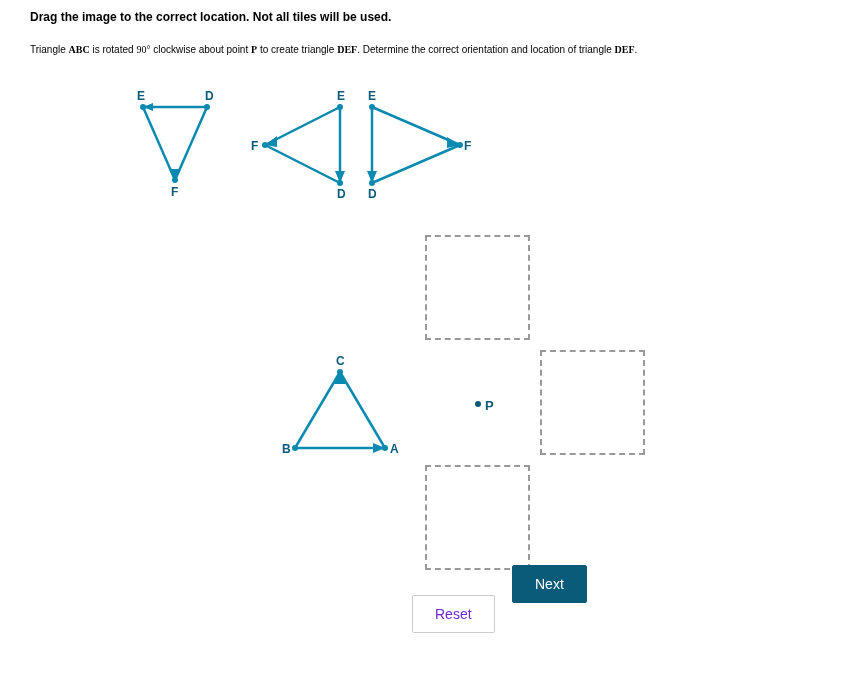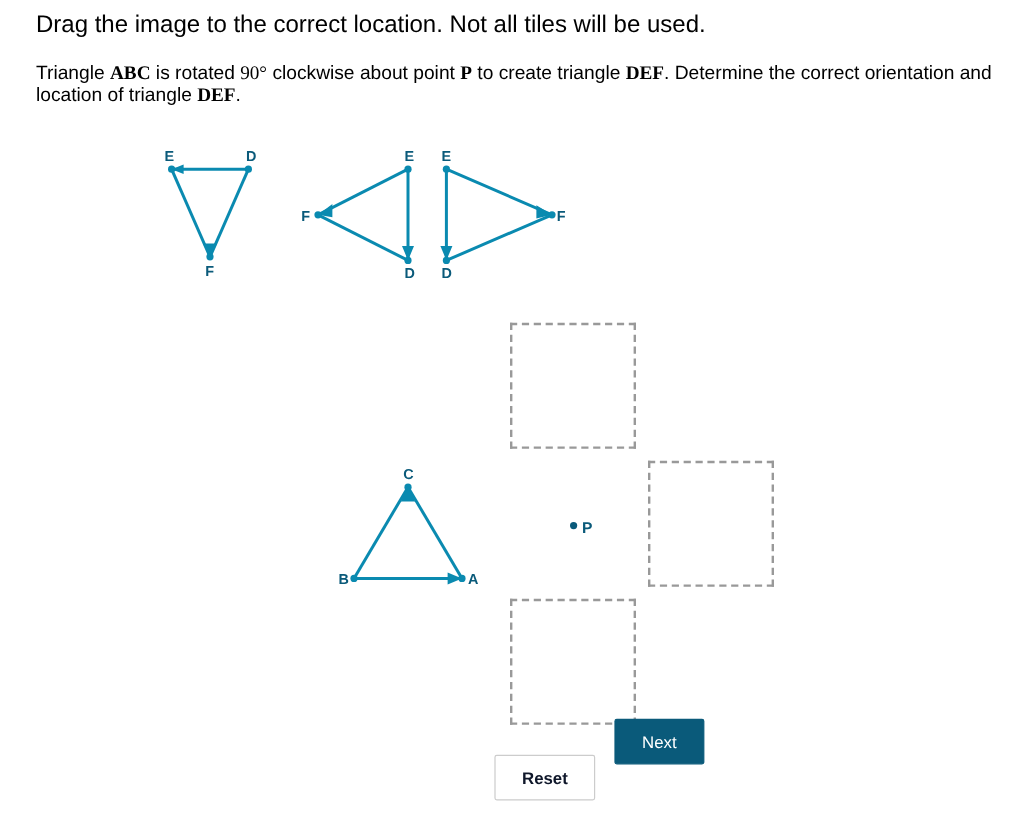--- a/index.html
+++ b/index.html
@@ -9,26 +9,27 @@
     }
     body {
       font-family: Arial, sans-serif;
       background: #fff;
       width: 857px;
       height: 678px;
       position: relative;
       padding: 10px 30px;
     }
     .instruction {
-      font-size: 20px;
+      font-size: 12px;
       color: #000;
       margin-bottom: 20px;
+      font-weight: bold;
     }
     .problem-text {
-      font-size: 16px;
+      font-size: 10px;
       color: #000;
       margin-bottom: 30px;
       margin-top: 13px;
     }
     .bold {
       font-weight: bold;
     }
     .serif {
       font-family: 'Times New Roman', serif;
     }
@@ -79,22 +80,21 @@
     .btn {
       position: absolute;
       padding: 10px 22px;
       font-size: 14px;
       cursor: pointer;
       border-radius: 2px;
     }
     .btn-reset {
       background: #fff;
       border: 1px solid #ccc;
-      color: #0f172a;
-      font-weight: bold;
+      color: #6d28d9;
     }
     .btn-next {
       background: #0a5a7a;
       border: 1px solid #0a5a7a;
       color: #fff;
     }
     svg {
       overflow: visible;
     }
   </style>

